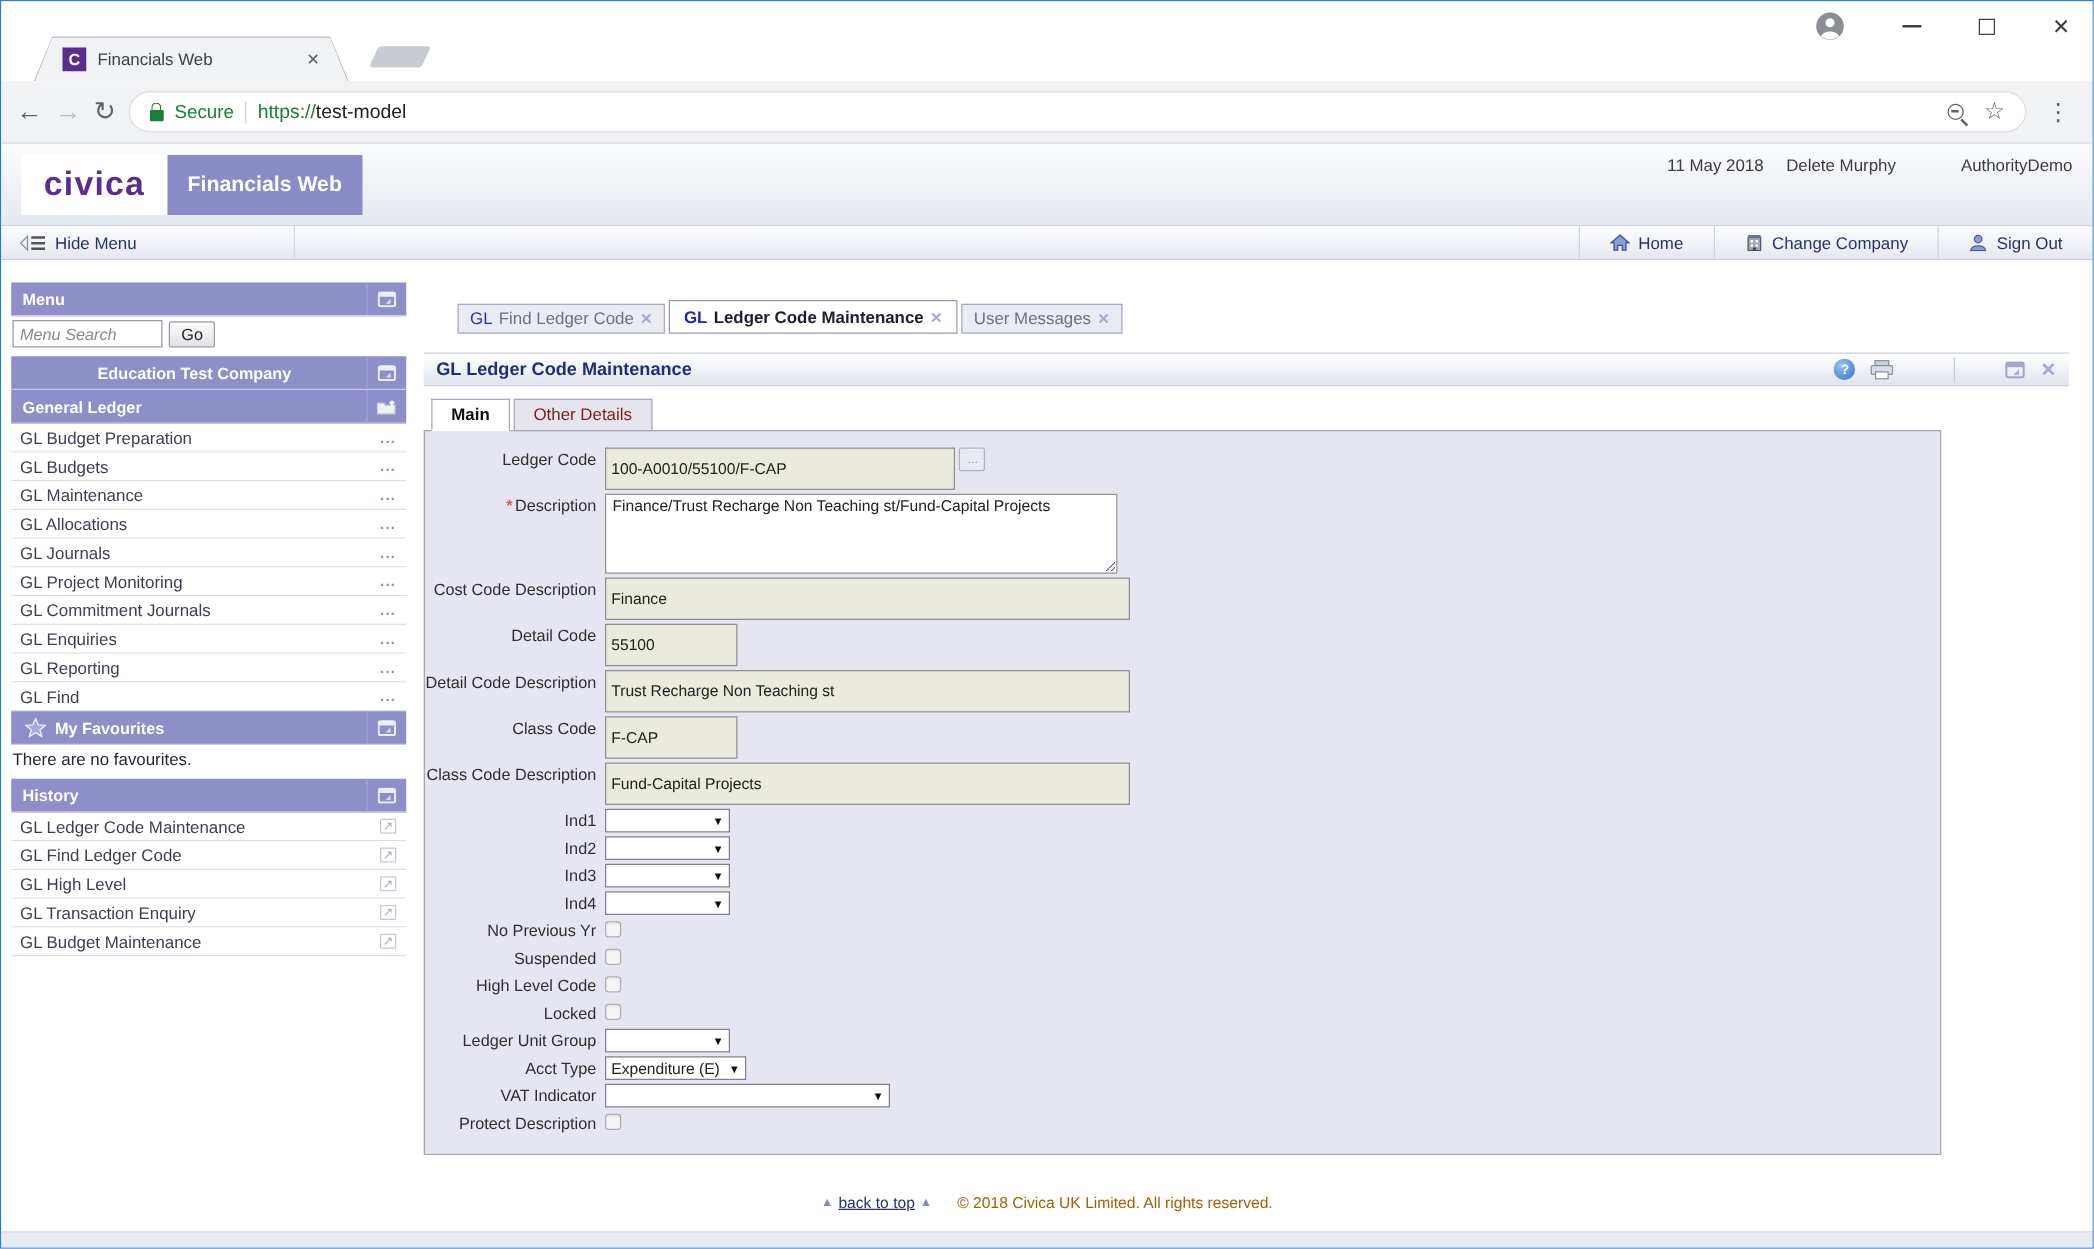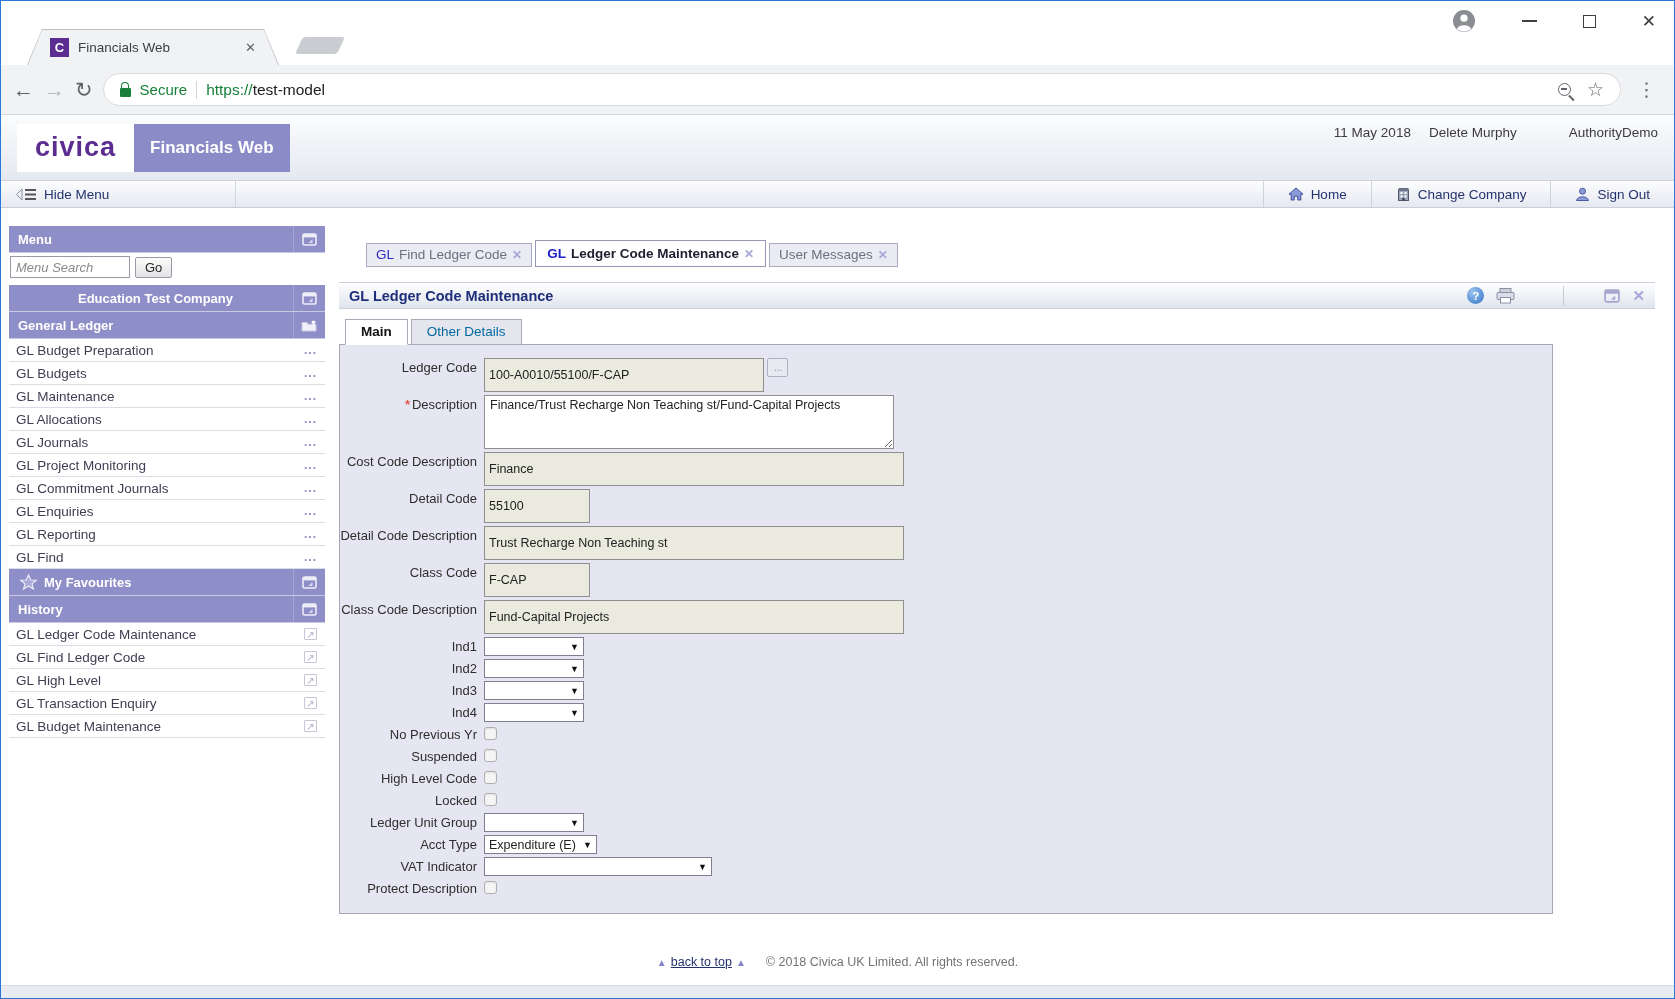--- a/index.html
+++ b/index.html
@@ -108,51 +108,51 @@
   .page-title { color:#1F2E7B; font-weight:bold; font-size:14.5px; }
   .title-icons { margin-left:auto; display:flex; align-items:center; gap:12px; }
   .help-ic { width:17px; height:17px; border-radius:50%; background:radial-gradient(circle at 35% 30%,#9CC4EE,#3070C6);
              color:#fff; font-size:11px; font-weight:bold; display:flex; align-items:center; justify-content:center; }
   .ti-div { width:1px; height:20px; background:#C5CAD6; margin:0 28px 0 36px; }
   .ws-close { color:#A6A6D8; font-size:15px; font-weight:bold; }
 
   .subtabs { margin-top:10px; display:flex; gap:3px; padding-left:6px; position:relative; z-index:2; }
   .subtab { padding:4px 15px 5px; font-size:13.5px; border:1px solid #A9A9B8; }
   .subtab.active { background:#fff; font-weight:bold; color:#111; border-bottom-color:#fff; }
-  .subtab.inactive { background:#E5E5ED; color:#0369a1; }
+  .subtab.inactive { background:#E5E5ED; color:#7f1d1d; }
 
   .form-panel { width:1214px; background:#E6E6F2; border:1px solid #A6A6B4; padding:10px 0 12px; margin-top:-1px; }
   .frow { display:flex; align-items:flex-start; margin:3px 0; min-height:19px; }
   .flabel { width:137px; text-align:right; font-size:13px; color:#2E2E2E; padding-top:2px; flex:none; }
   .req { color:#E05A4E; font-weight:bold; margin-right:2px; font-size:13px; }
   .fctl { margin-left:7px; display:flex; align-items:flex-start; gap:3px; }
   .ro { background:#EAEADF; border:1px solid #8F8F8F; height:16px; font-size:12.5px; padding:16px 4px;
         color:#222; font-family:inherit; }
-  .desc-ta { width:410px; height:54px; border:1px solid #8F8F8F; font-size:12.5px; padding:2px 5px;
+  .desc-ta { width:410px; height:64px; border:1px solid #8F8F8F; font-size:12.5px; padding:2px 5px;
              resize:both; font-family:inherit; background:#fff; color:#222; }
   .browse-btn { width:21px; height:19px; background:#E9E9F2; border:1px solid #B0B0C4; color:#9595B5;
                 font-size:10px; text-align:center; border-radius:2px; line-height:1; font-family:inherit; }
   .sel { background:#fff; border:1px solid #7F7F8F; height:19px; display:flex; align-items:center;
          font-size:12.5px; padding:0 4px; color:#222; }
   .sel .arrow { margin-left:auto; font-size:9px; color:#111; padding-left:6px; }
   .checkbox { width:13px; height:13px; background:#F5F5F5; border:1px solid #AFAFAF; border-radius:3px;
               margin-top:2px; box-shadow:inset 0 1px 2px rgba(0,0,0,0.08); display:inline-block; }
 
   .btn-row { margin-top:34px; display:flex; gap:7px; padding-left:15px; }
   .btn { background:linear-gradient(#FDFDFD,#E0E0E5); border:1px solid #8E8E9E; font-size:13.5px;
          padding:3px 11px; border-radius:2px; color:#222; font-family:inherit; }
   .btn.primary { min-width:90px; }
   .btn.disabled { color:#B0B0B6; }
 
   .app-footer { display:flex; justify-content:center; align-items:center; gap:20px;
                 font-size:12.5px; padding:10px 0 16px; flex:none; background:#fff; }
   .btt { color:#24336E; display:flex; align-items:center; gap:4px; }
   .btt .tri { color:#8686C8; font-size:10px; }
   .btt .btt-label { text-decoration:underline; }
-  .copyright { color:#737373; }
+  .copyright { color:#a16207; }
   .bottom-strip { height:13px; background:#E8EBF1; border-top:1px solid #D7DBE3; flex:none; }
 
   svg { display:block; }
 </style>
 </head>
 <body>
 
 <div class="window">
 
   <div class="titlebar">
@@ -345,20 +345,21 @@
         </span>
         <span class="hdr-title">My Favourites</span>
         <span class="hdr-icon">
           <svg width="15" height="13" viewBox="0 0 15 13">
               <rect x="1" y="1" width="13" height="11" rx="1.5" fill="none" stroke="#EDEDF8" stroke-width="1.6"></rect>
               <rect x="1" y="1" width="13" height="3.4" fill="#EDEDF8"></rect>
               <path d="M10.5 10 L10.5 6 L6.5 10 Z" fill="#D9D9F0"></path>
             </svg>
         </span>
       </div>
+      <div class="side-note">There are no favourites.</div>
       <div class="side-header">
         <span class="hdr-title">History</span>
         <span class="hdr-icon">
           <svg width="15" height="13" viewBox="0 0 15 13">
               <rect x="1" y="1" width="13" height="11" rx="1.5" fill="none" stroke="#EDEDF8" stroke-width="1.6"></rect>
               <rect x="1" y="1" width="13" height="3.4" fill="#EDEDF8"></rect>
               <path d="M10.5 10 L10.5 6 L6.5 10 Z" fill="#D9D9F0"></path>
             </svg>
         </span>
       </div>

